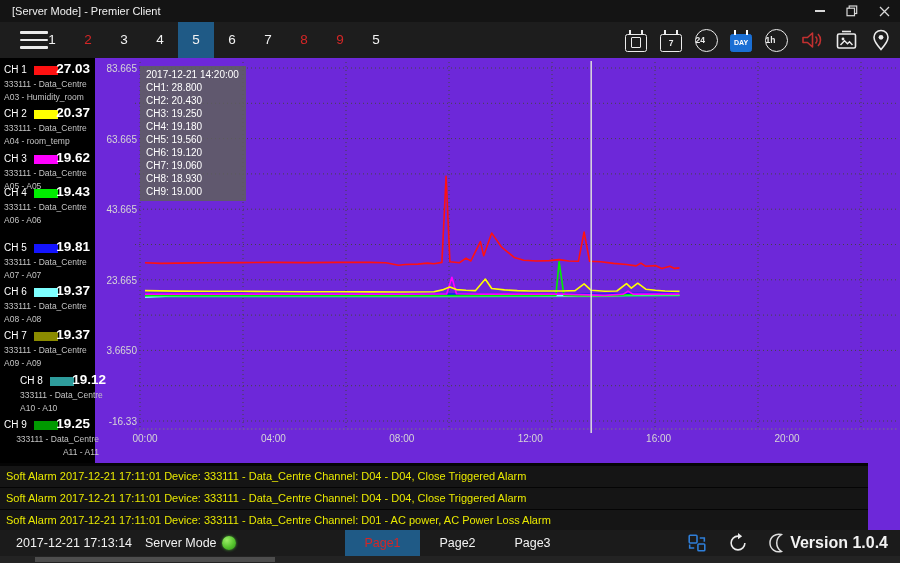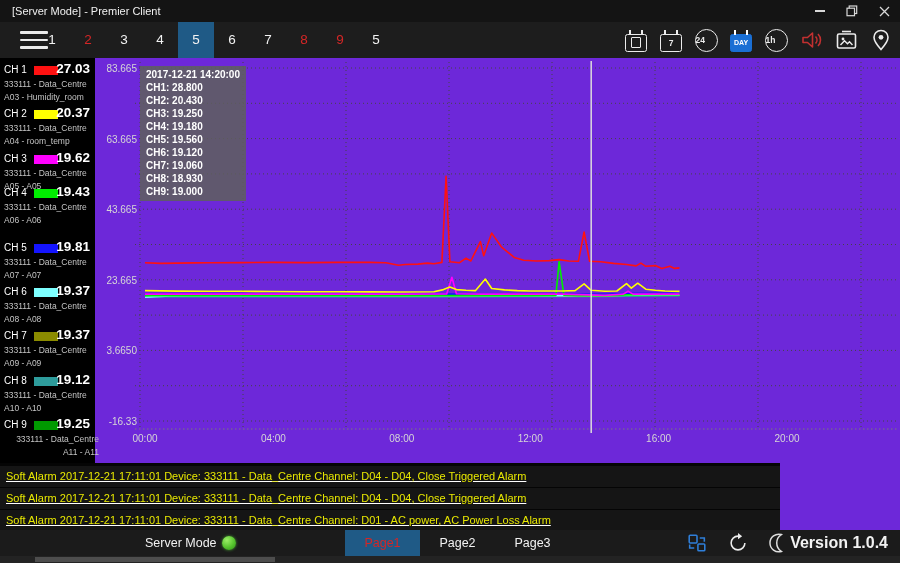--- a/index.html
+++ b/index.html
@@ -37,23 +37,23 @@
   .ch-item{position:absolute;left:0;width:95px;height:43px;cursor:pointer;}
   .ch-row1{position:relative;height:15px;}
   .ch-id{position:absolute;left:4px;top:1px;font-size:10px;color:#fff;}
   .ch-swatch{position:absolute;left:34px;top:3px;width:24px;height:9px;}
   .ch-val{position:absolute;right:5px;top:-2px;font-size:13.5px;font-weight:bold;color:#fff;}
   .ch-sub{position:relative;left:4px;font-size:8.5px;color:#c4c4c4;line-height:13px;white-space:nowrap;}
   
   #chart-wrap{position:absolute;left:95px;top:58px;width:805px;height:405px;}
   #chart-svg{position:absolute;left:0;top:0;}
   #chart-tooltip{position:absolute;left:45px;top:8px;width:100px;background:rgba(95,95,95,0.88);
-                 padding:2px 0 3px 6px;font-size:10px;line-height:13px;color:#fff;font-weight:bold;}
-  
-  #alarm-list{position:absolute;left:0;top:463px;width:780px;height:67px;background:#050505;padding-top:3px;box-sizing:border-box;text-decoration:underline;}
+                 padding:2px 0 3px 6px;font-size:10px;line-height:13px;color:#fff;}
+  
+  #alarm-list{position:absolute;left:0;top:463px;width:868px;height:67px;background:#050505;padding-top:3px;box-sizing:border-box;}
   .alarm-row{height:21px;line-height:21px;background:#151515;margin-bottom:1px;color:#e8e800;
              font-size:11px;padding-left:6px;white-space:nowrap;overflow:hidden;}
   
   #statusbar{position:absolute;left:0;top:530px;width:900px;height:26px;background:#1b1b1b;}
   #sb-time{position:absolute;left:16px;top:0;line-height:26px;font-size:12.5px;color:#f2f2f2;}
   #sb-mode{position:absolute;left:145px;top:0;line-height:26px;font-size:12.5px;color:#f2f2f2;}
   #sb-led{position:absolute;left:222px;top:6px;width:14px;height:14px;border-radius:50%;
           background:radial-gradient(circle at 35% 30%, #9bef66 0%, #55c32d 55%, #2f8c18 100%);
           box-shadow:0 0 3px rgba(90,220,60,.7);}
   #sb-pages{position:absolute;left:345px;top:0;height:26px;display:flex;}
@@ -220,21 +220,21 @@
       </div>
       <div class="ch-item" style="top: 271.4px;">
         <div class="ch-row1">
           <span class="ch-id">CH 7</span>
           <span class="ch-swatch" style="background: rgb(139, 139, 0);"></span>
           <span class="ch-val">19.37</span>
         </div>
         <div class="ch-sub">333111 - Data_Centre</div>
         <div class="ch-sub">A09 - A09</div>
       </div>
-      <div class="ch-item" style="top: 315.8px;">
+      <div class="ch-item" style="top: 315.8px; padding-left: 16px;">
         <div class="ch-row1">
           <span class="ch-id">CH 8</span>
           <span class="ch-swatch" style="background: rgb(46, 156, 156);"></span>
           <span class="ch-val">19.12</span>
         </div>
         <div class="ch-sub">333111 - Data_Centre</div>
         <div class="ch-sub">A10 - A10</div>
       </div>
       <div class="ch-item" style="top: 360.2px; text-align: right;">
         <div class="ch-row1">
@@ -312,20 +312,21 @@
     </div>
   </div>
 
   <div id="alarm-list">
       <div class="alarm-row">Soft Alarm 2017-12-21 17:11:01 Device: 333111 - Data_Centre Channel: D04 - D04, Close Triggered Alarm</div>
       <div class="alarm-row">Soft Alarm 2017-12-21 17:11:01 Device: 333111 - Data_Centre Channel: D04 - D04, Close Triggered Alarm</div>
       <div class="alarm-row">Soft Alarm 2017-12-21 17:11:01 Device: 333111 - Data_Centre Channel: D01 - AC power, AC Power Loss Alarm</div>
     </div>
 
   <div id="statusbar">
+    <span id="sb-time">2017-12-21 17:13:14</span>
     <span id="sb-mode">Server Mode</span>
     <span id="sb-led"></span>
     <div id="sb-pages">
         <div class="page-tab active">Page1</div>
         <div class="page-tab">Page2</div>
         <div class="page-tab">Page3</div>
       </div>
     <div id="sb-icons">
       <div class="sb-icon">
         <svg width="22" height="22" viewBox="0 0 24 24">

